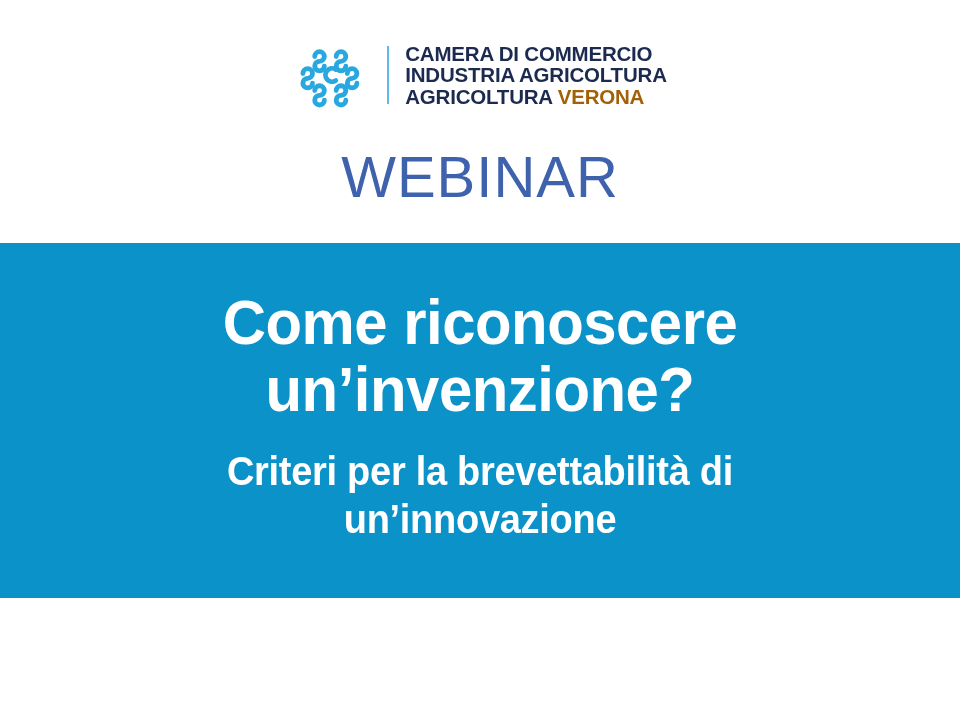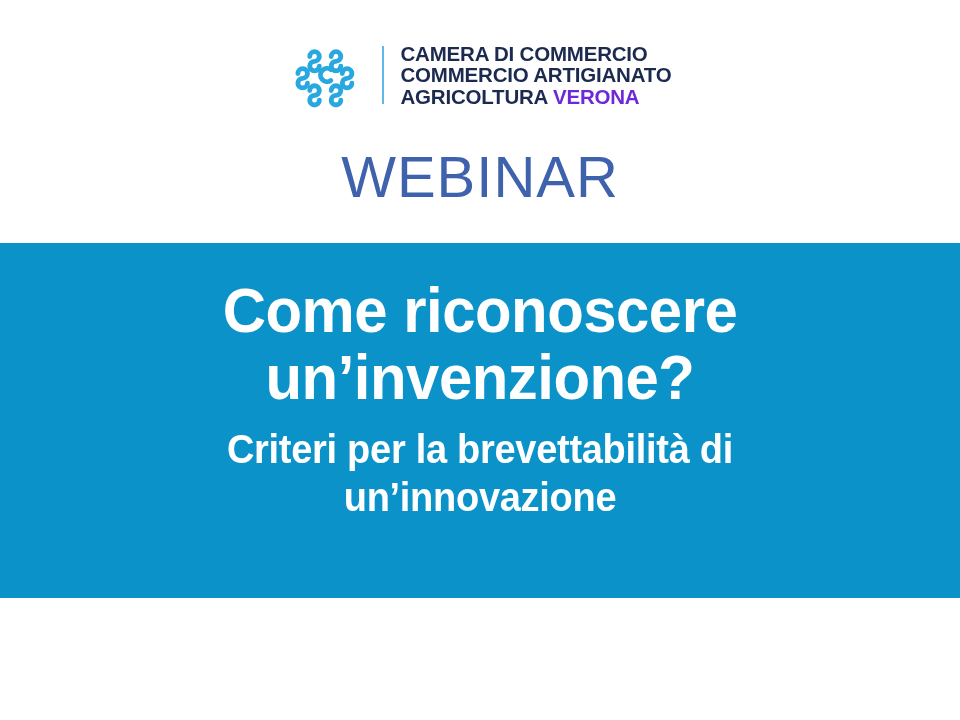--- a/index.html
+++ b/index.html
@@ -59,21 +59,21 @@
   }
   .logo-text-line {
     font-family: "Liberation Sans", sans-serif;
     font-size: 20.5px;
     font-weight: 600;
     letter-spacing: -0.2px;
     color: #1b2a4e;
     white-space: nowrap;
   }
   .logo-text-line .accent {
-    color: #6d28d9;
+    color: #a16207;
   }
 
   
   .webinar {
     position: absolute;
     top: 148px;
     left: 0;
     width: 960px;
     text-align: center;
     font-family: "Liberation Sans", sans-serif;
@@ -86,25 +86,26 @@
 
   
   .banner {
     position: absolute;
     top: 243px;
     left: 0;
     width: 960px;
     height: 355px;
     background: #0b92c8;
     box-sizing: border-box;
-    padding: 0;
+    padding: 12px;
     display: flex;
     flex-direction: column;
     align-items: center;
     justify-content: flex-start;
+    gap: 10px;
   }
   .banner-title {
     width: 100%;
     text-align: center;
     color: #ffffff;
     font-family: "Liberation Sans", sans-serif;
     font-weight: bold;
     font-size: 63px;
     line-height: 1.06;
     letter-spacing: -0.5px;
@@ -175,21 +176,21 @@
           <g transform="translate(57,66)">
             <path d="M0 5 a6.5 6.5 0 1 1 6.5 6.5 a6.5 6.5 0 1 0 6.5 6.5"></path>
           </g>
         </g>
       </svg>
 
       <div class="logo-divider"></div>
 
       <div class="logo-text">
         <div class="logo-text-line">CAMERA DI COMMERCIO</div>
-        <div class="logo-text-line">COMMERCIO ARTIGIANATO</div>
+        <div class="logo-text-line">INDUSTRIA AGRICOLTURA</div>
         <div class="logo-text-line"><span>AGRICOLTURA </span><span class="accent">VERONA</span></div>
       </div>
 
     </div>
 
     <div class="webinar">WEBINAR</div>
 
   </div>
 
   <div class="banner">

